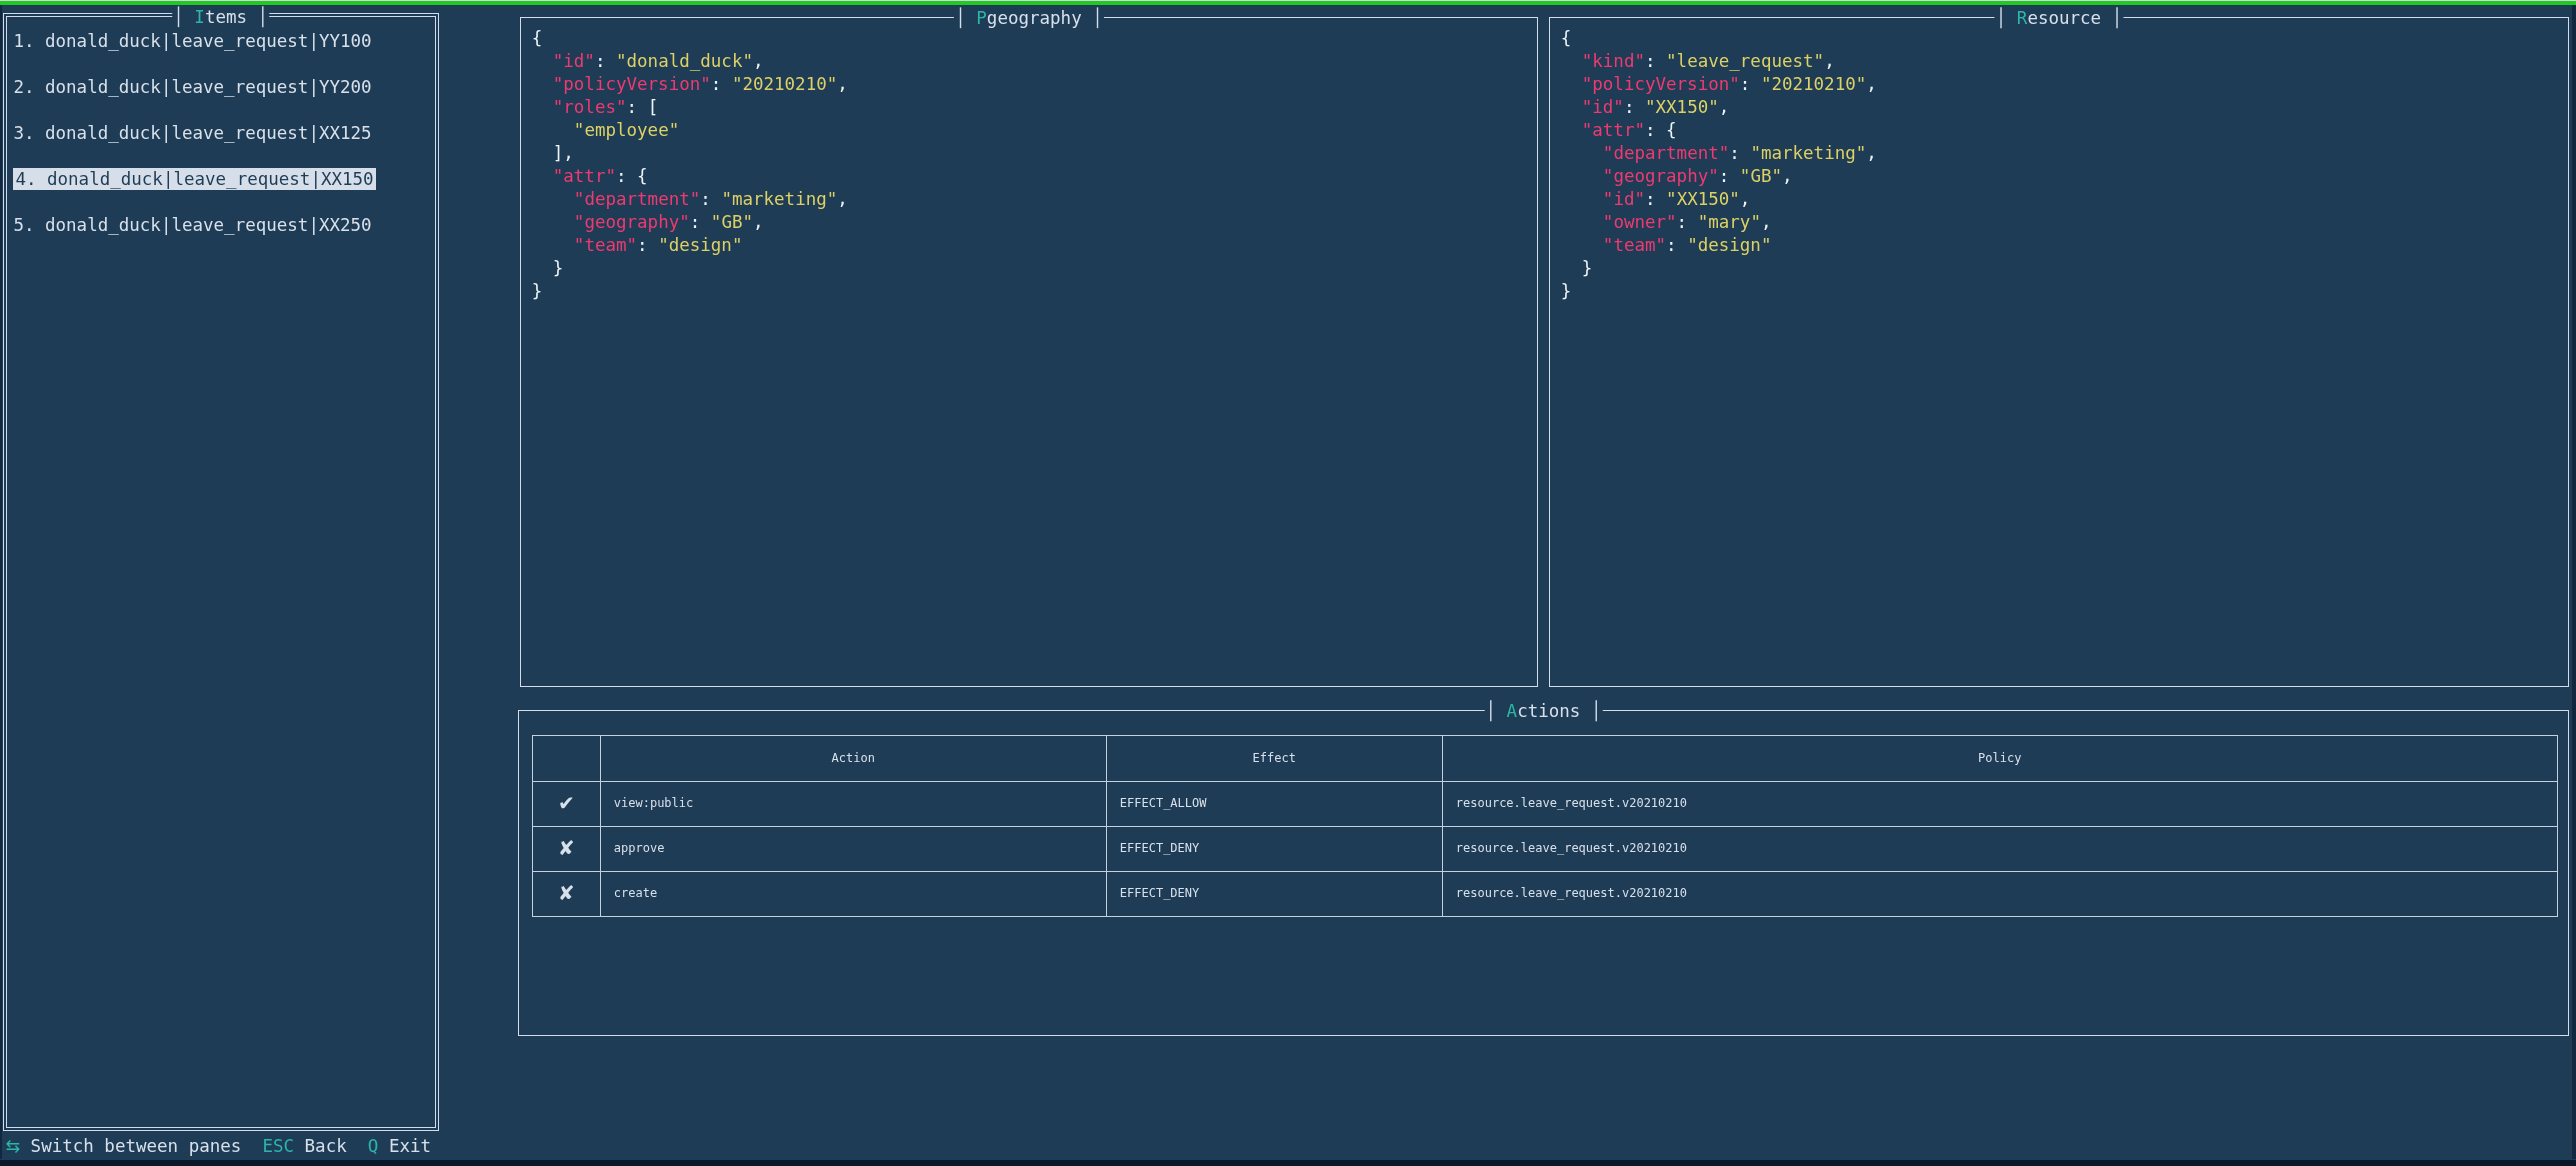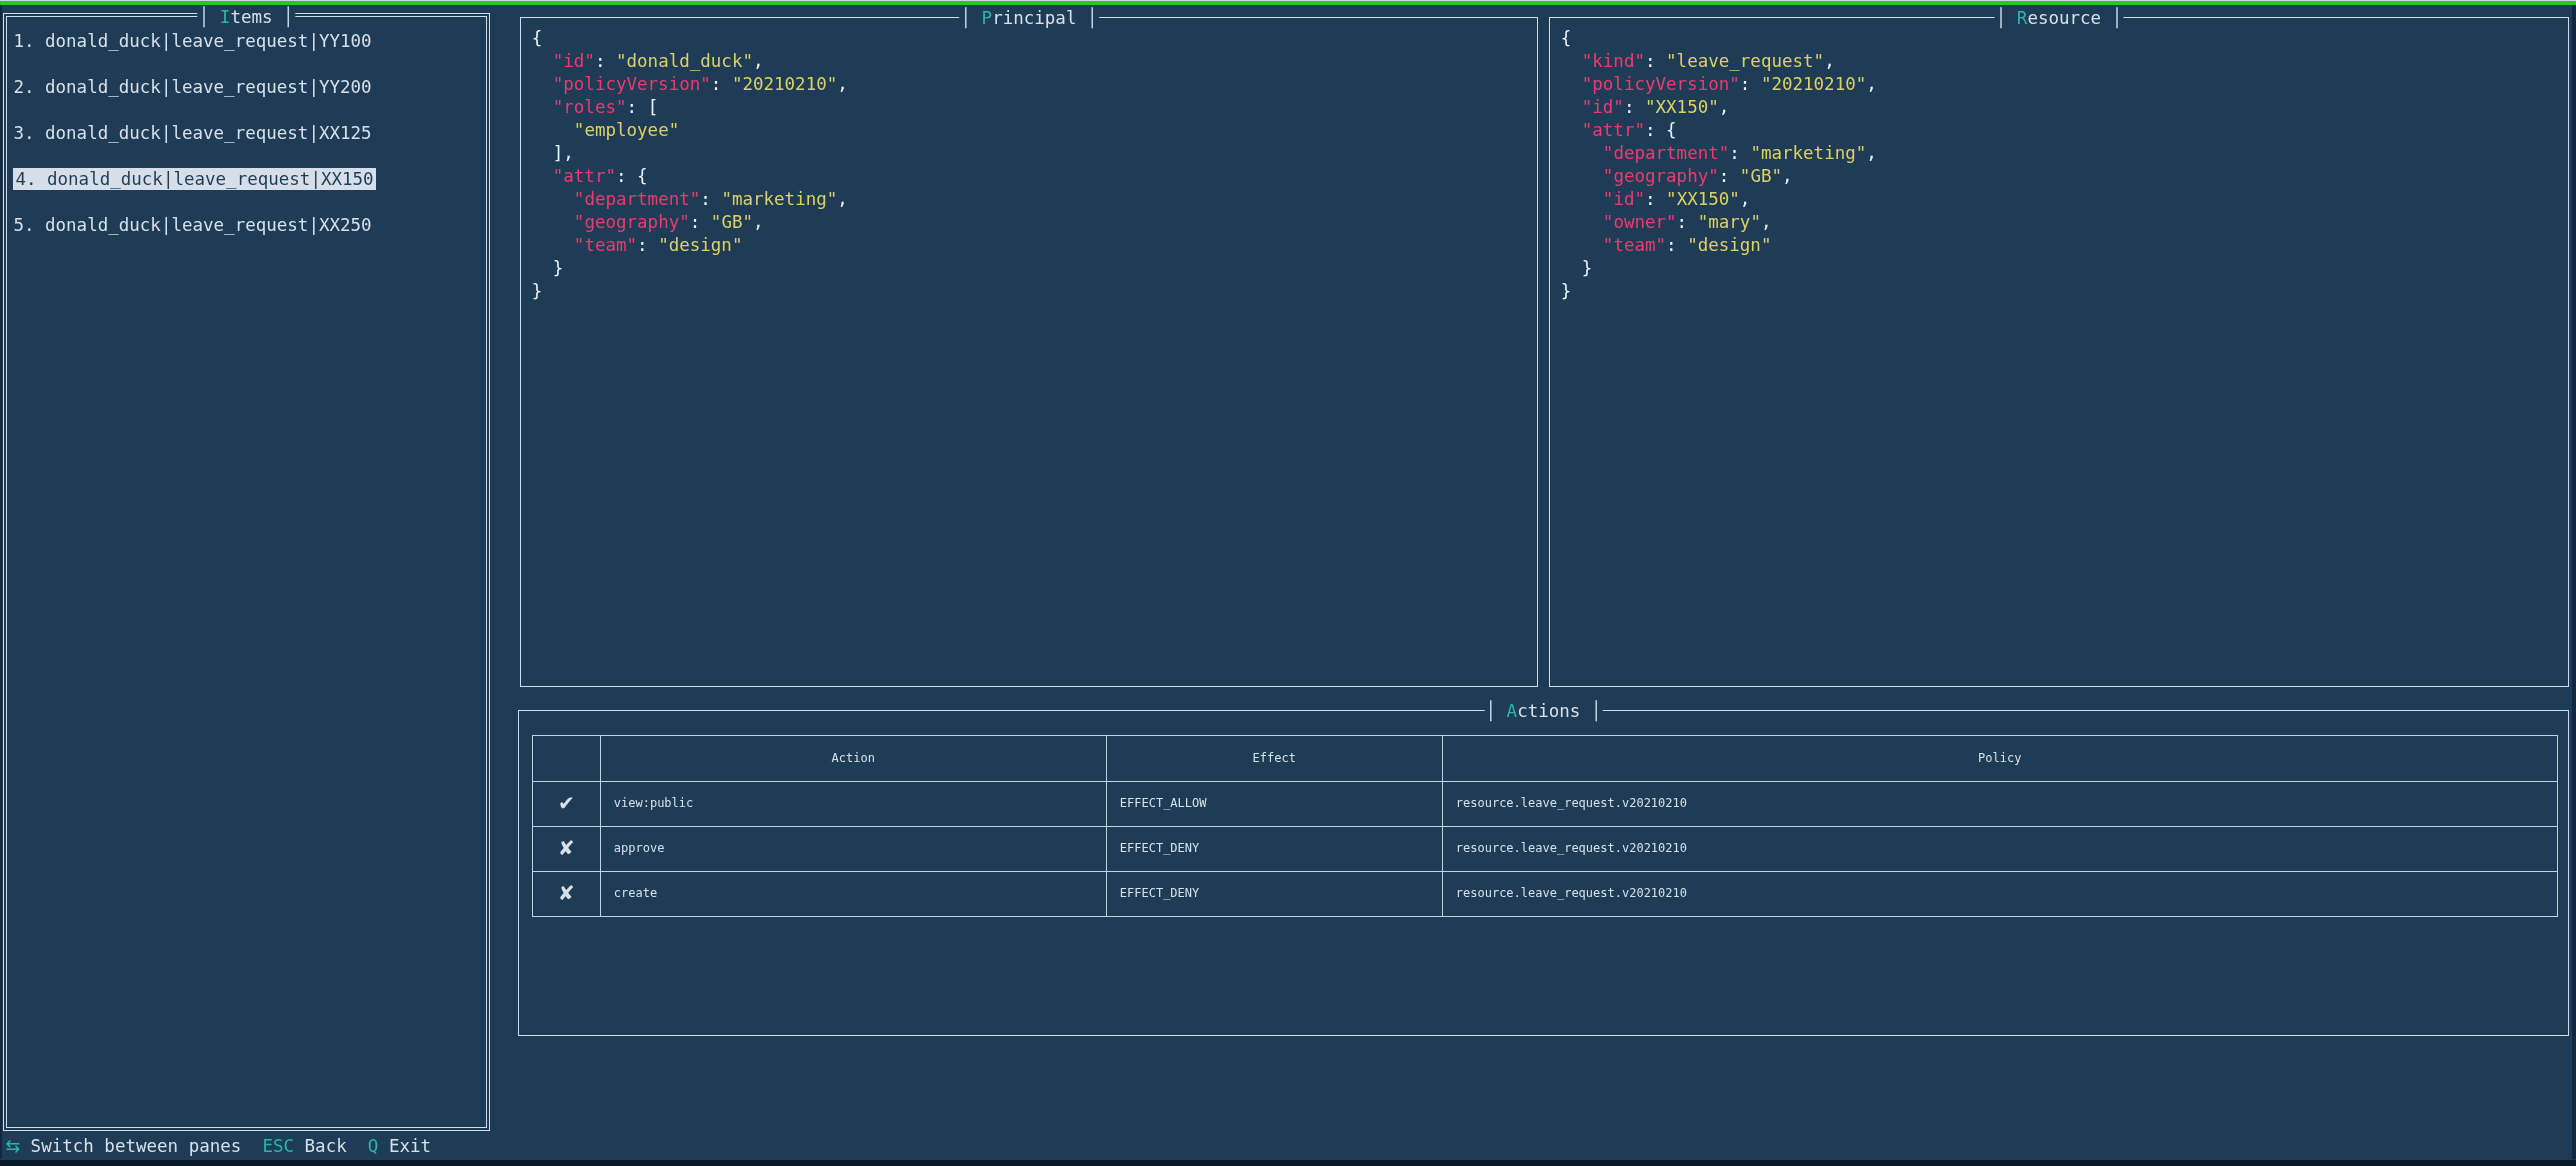--- a/index.html
+++ b/index.html
@@ -20,21 +20,21 @@
 
   .panel{position:absolute;border:1.3px solid var(--border,#d3dce8);box-sizing:border-box;}
   .panel.double{border:4.7px double var(--border,#d3dce8);}
   .panel-title{
     position:absolute;top:-11.4px;left:50%;transform:translateX(-50%);
     background:var(--bg,#1e3c55);white-space:pre;padding:0 1.3px;color:var(--text,#d8e0ea);
   }
   .panel-title .bar{color:var(--border,#d3dce8);}
   .panel-title .accent{color:var(--teal,#2cb5a8);}
 
-  #items-panel{left:2.7px;top:13.4px;width:487px;height:1118px;}
+  #items-panel{left:2.7px;top:13.4px;width:436px;height:1118px;}
   #items-list{padding:12.8px 0 0 6.7px;}
   .list-item{height:23px;margin-bottom:23px;white-space:pre;}
   .list-item .sel{background:var(--sel-bg,#d6dfe9);color:var(--bg,#1e3c55);padding:1.3px 2px;}
 
   #principal-panel{left:520px;top:17px;width:1018px;height:670px;}
   #resource-panel{left:1549px;top:17px;width:1020px;height:670px;}
   .json-pre{margin:0;padding:9.4px 0 0 10.7px;white-space:pre;color:var(--bright,#eef3f9);}
   .jk{color:var(--key-pink,#ee3a70);}
   .jv{color:var(--value-yellow,#ddd166);}
   .jp{color:var(--bright,#eef3f9);}
@@ -77,21 +77,21 @@
     <div id="items-list">
         <div class="list-item"><span>1. donald_duck|leave_request|YY100</span></div>
         <div class="list-item"><span>2. donald_duck|leave_request|YY200</span></div>
         <div class="list-item"><span>3. donald_duck|leave_request|XX125</span></div>
         <div class="list-item"><span class="sel">4. donald_duck|leave_request|XX150</span></div>
         <div class="list-item"><span>5. donald_duck|leave_request|XX250</span></div>
       </div>
   </div>
 
   <div class="panel" id="principal-panel">
-    <div class="panel-title"><span class="bar">│ </span><span class="accent">P</span><span>rincipal</span><span class="bar"> │</span></div>
+    <div class="panel-title"><span class="bar">│ </span><span class="accent">P</span><span>geography</span><span class="bar"> │</span></div>
     <pre class="json-pre"><span class="jp">{</span>
   <span class="jk">"id"</span><span class="jp">:</span> <span class="jv">"donald_duck"</span><span class="jp">,</span>
   <span class="jk">"policyVersion"</span><span class="jp">:</span> <span class="jv">"20210210"</span><span class="jp">,</span>
   <span class="jk">"roles"</span><span class="jp">:</span> <span class="jp">[</span>
     <span class="jv">"employee"</span>
   <span class="jp">]</span><span class="jp">,</span>
   <span class="jk">"attr"</span><span class="jp">:</span> <span class="jp">{</span>
     <span class="jk">"department"</span><span class="jp">:</span> <span class="jv">"marketing"</span><span class="jp">,</span>
     <span class="jk">"geography"</span><span class="jp">:</span> <span class="jv">"GB"</span><span class="jp">,</span>
     <span class="jk">"team"</span><span class="jp">:</span> <span class="jv">"design"</span>

